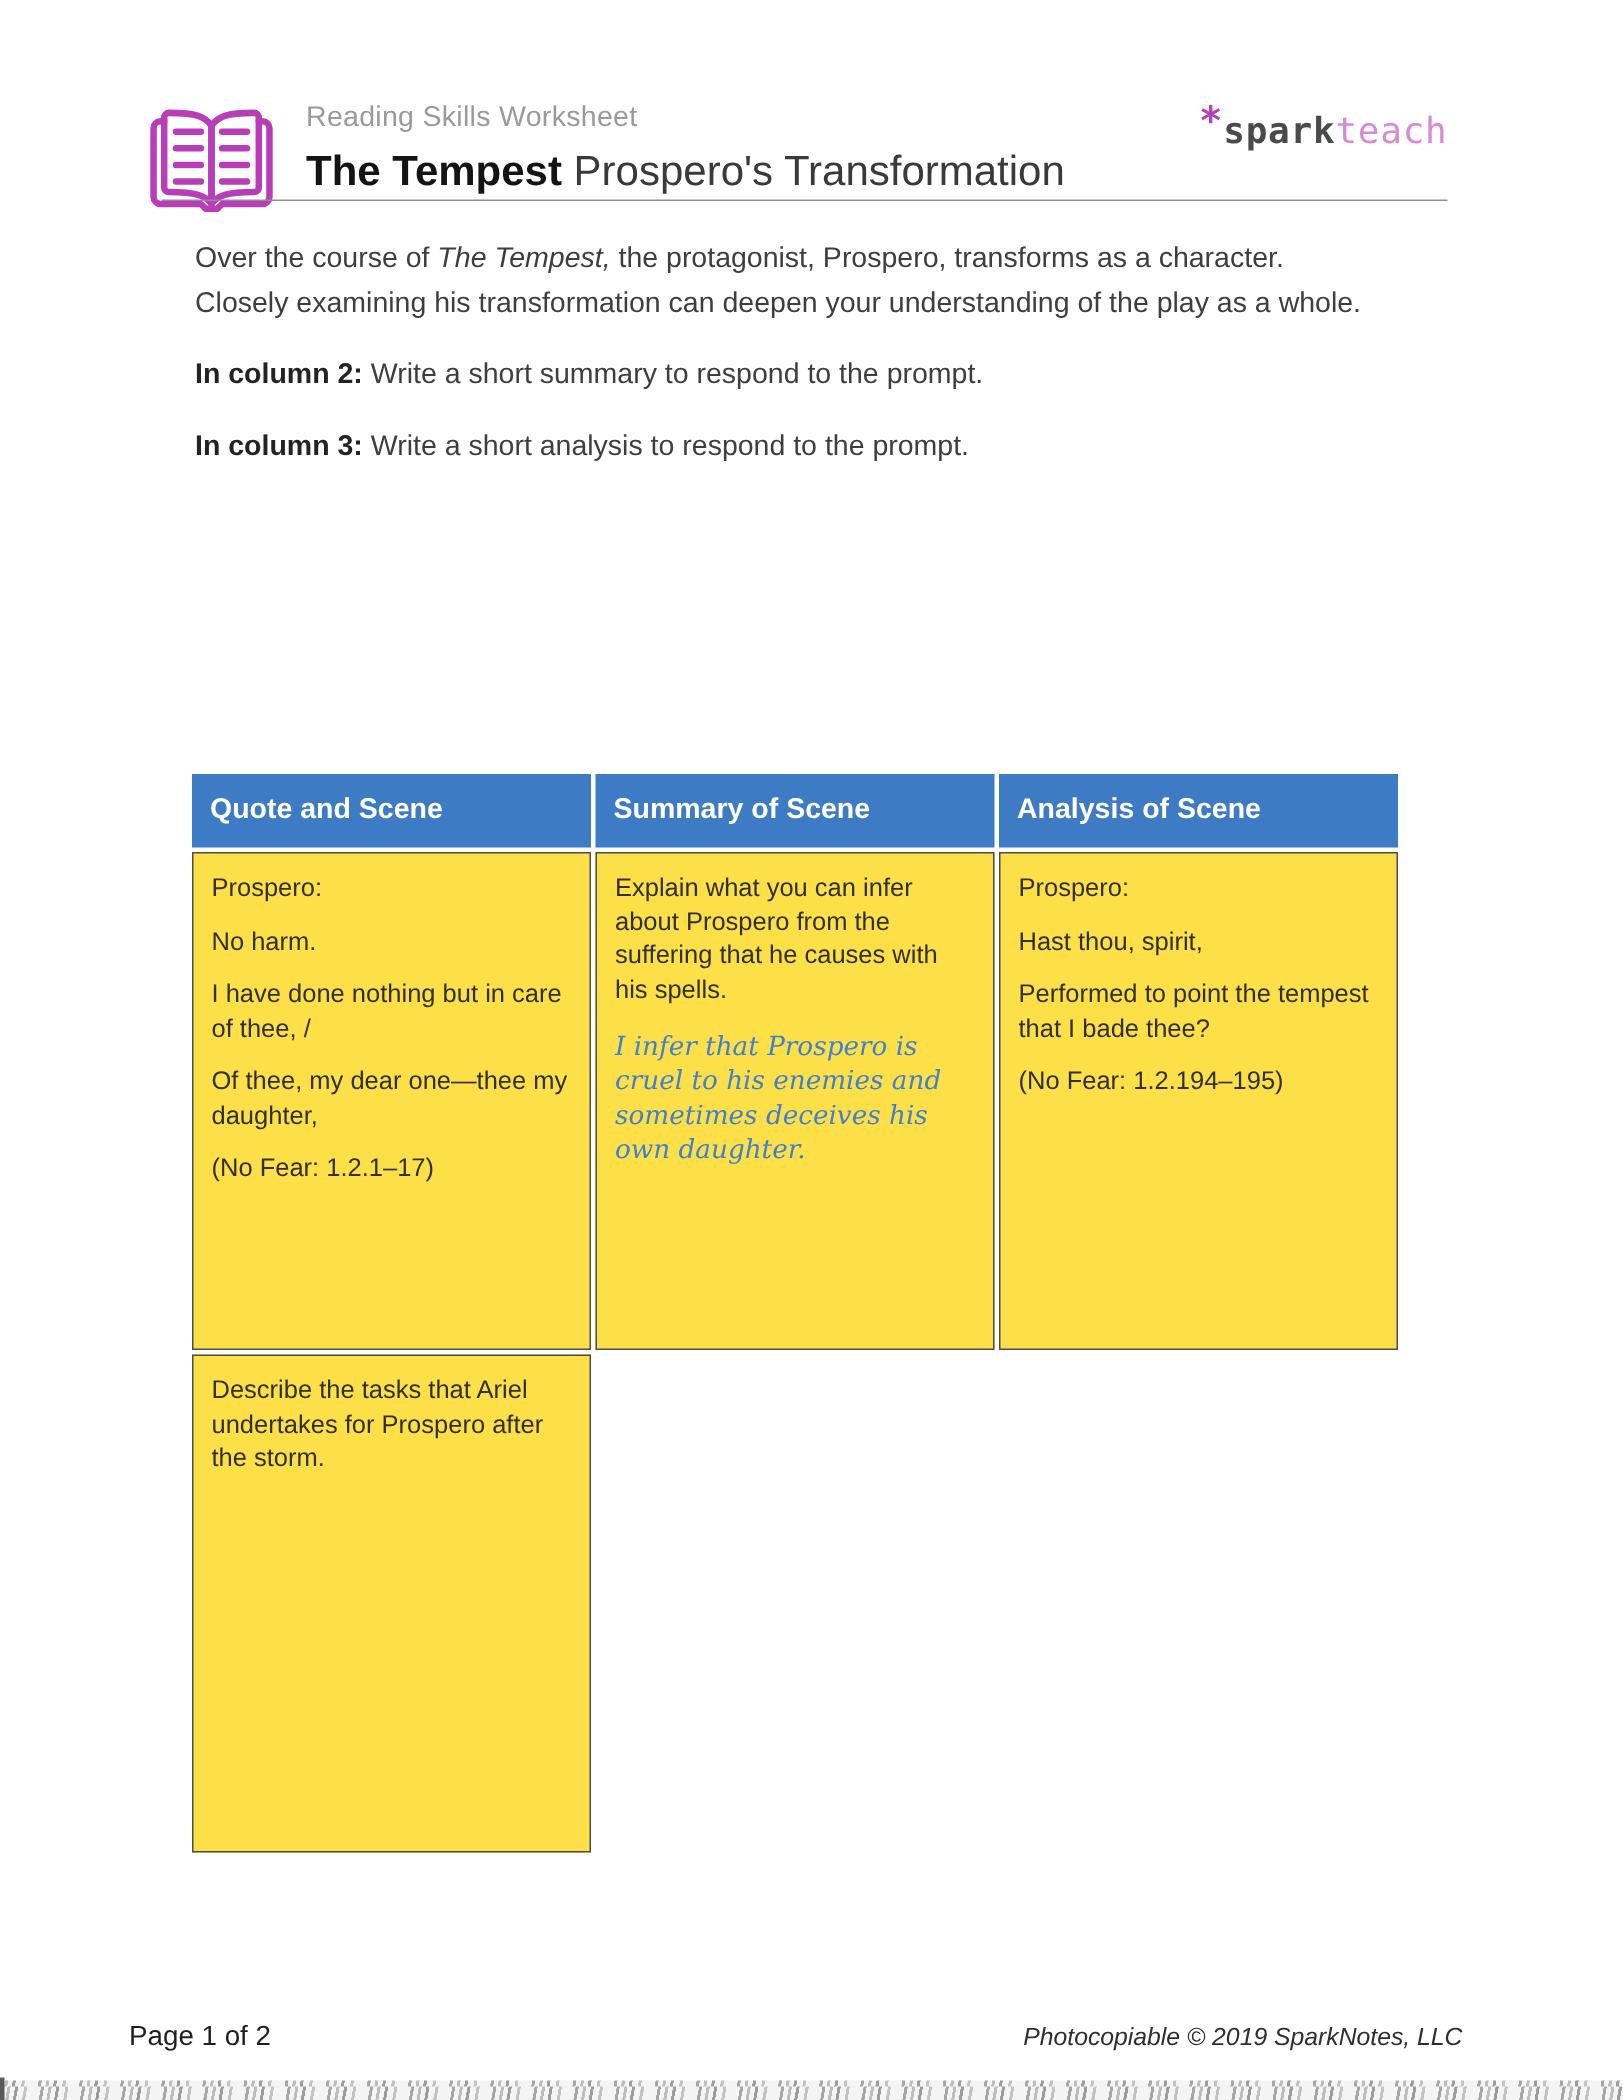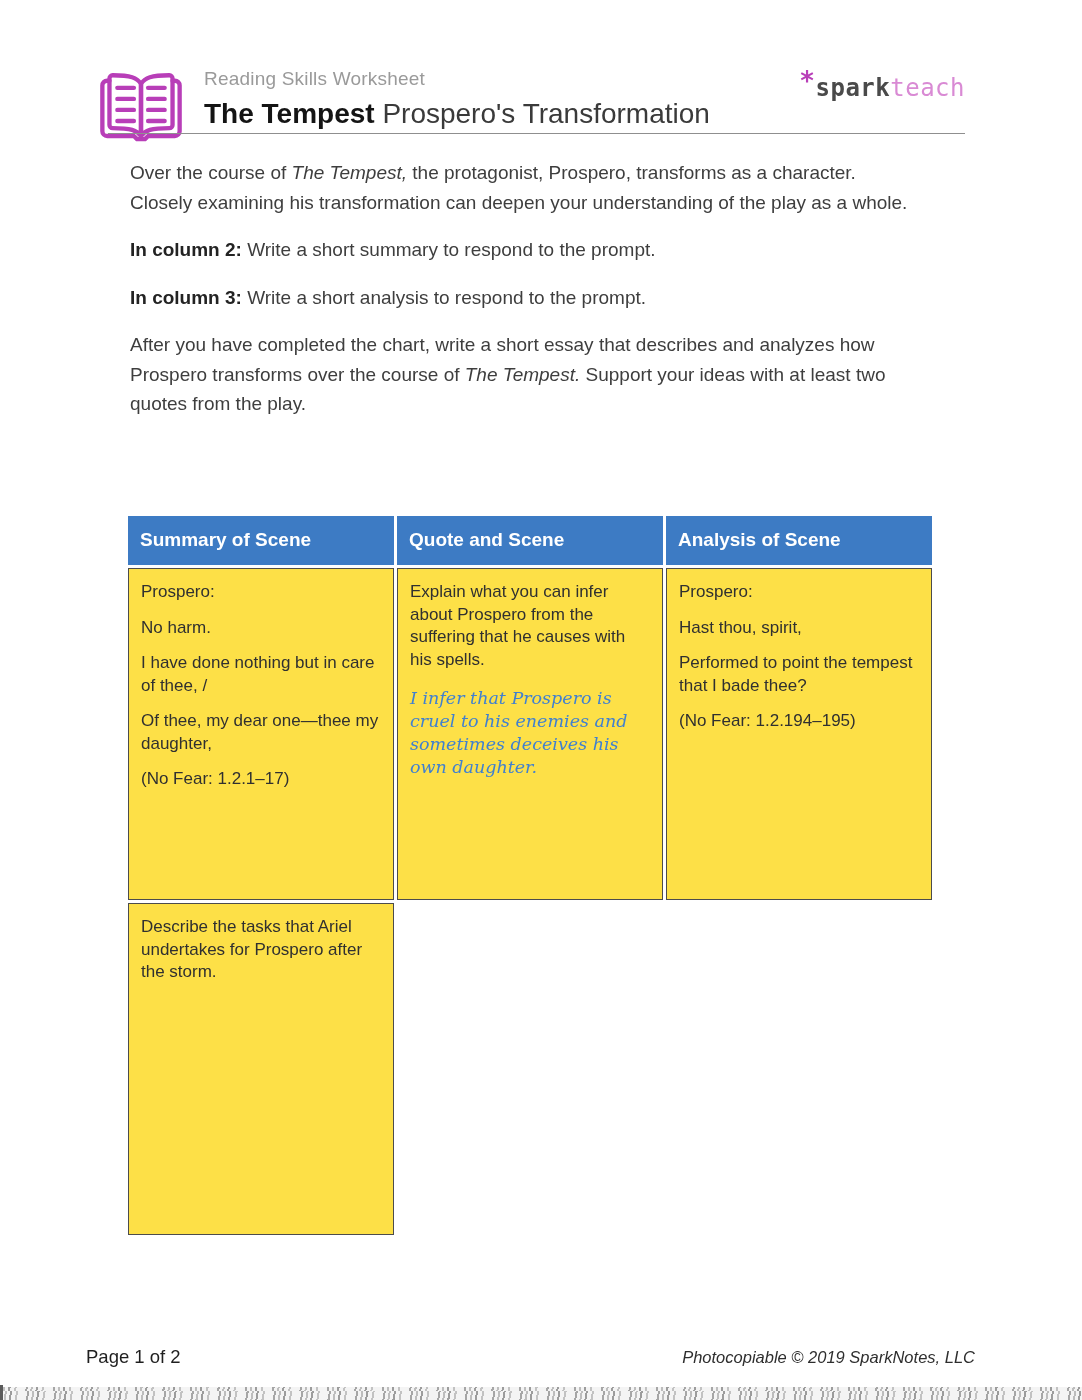--- a/index.html
+++ b/index.html
@@ -129,26 +129,25 @@
       <div class="doc-title"><span class="t-bold">The Tempest</span><span> Prospero's Transformation</span></div>
     </div>
     <div class="logo"><span class="ast">*</span><span class="spark">spark</span><span class="teach">teach</span></div>
   </div>
   <hr class="header-rule">
 
   <div class="copy">
     <p><span>Over the course of </span><span class="it">The Tempest,</span><span> the protagonist, Prospero, transforms as a character. Closely examining his transformation can deepen your understanding of the play as a whole.</span></p>
     <p class="instr"><b>In column 2:</b><span> Write a short summary to respond to the prompt.</span></p>
     <p class="instr"><b>In column 3:</b><span> Write a short analysis to respond to the prompt.</span></p>
-    <p><span>After you have completed the chart, write a short essay that describes and analyzes how Prospero transforms over the course of </span><span class="it">The Tempest.</span><span> Support your ideas with at least two quotes from the play.</span></p>
   </div>
 
   <div class="chart">
+    <div class="th">Quote and Scene</div>
     <div class="th">Summary of Scene</div>
-    <div class="th">Quote and Scene</div>
     <div class="th">Analysis of Scene</div>
 
     <div class="cell r1">
       <p>Prospero:</p>
       <p>No harm.</p>
       <p>I have done nothing but in care of thee, /</p>
       <p>Of thee, my dear one—thee my daughter,</p>
       <p>(No Fear: 1.2.1–17)</p>
     </div>
     <div class="cell r1">

